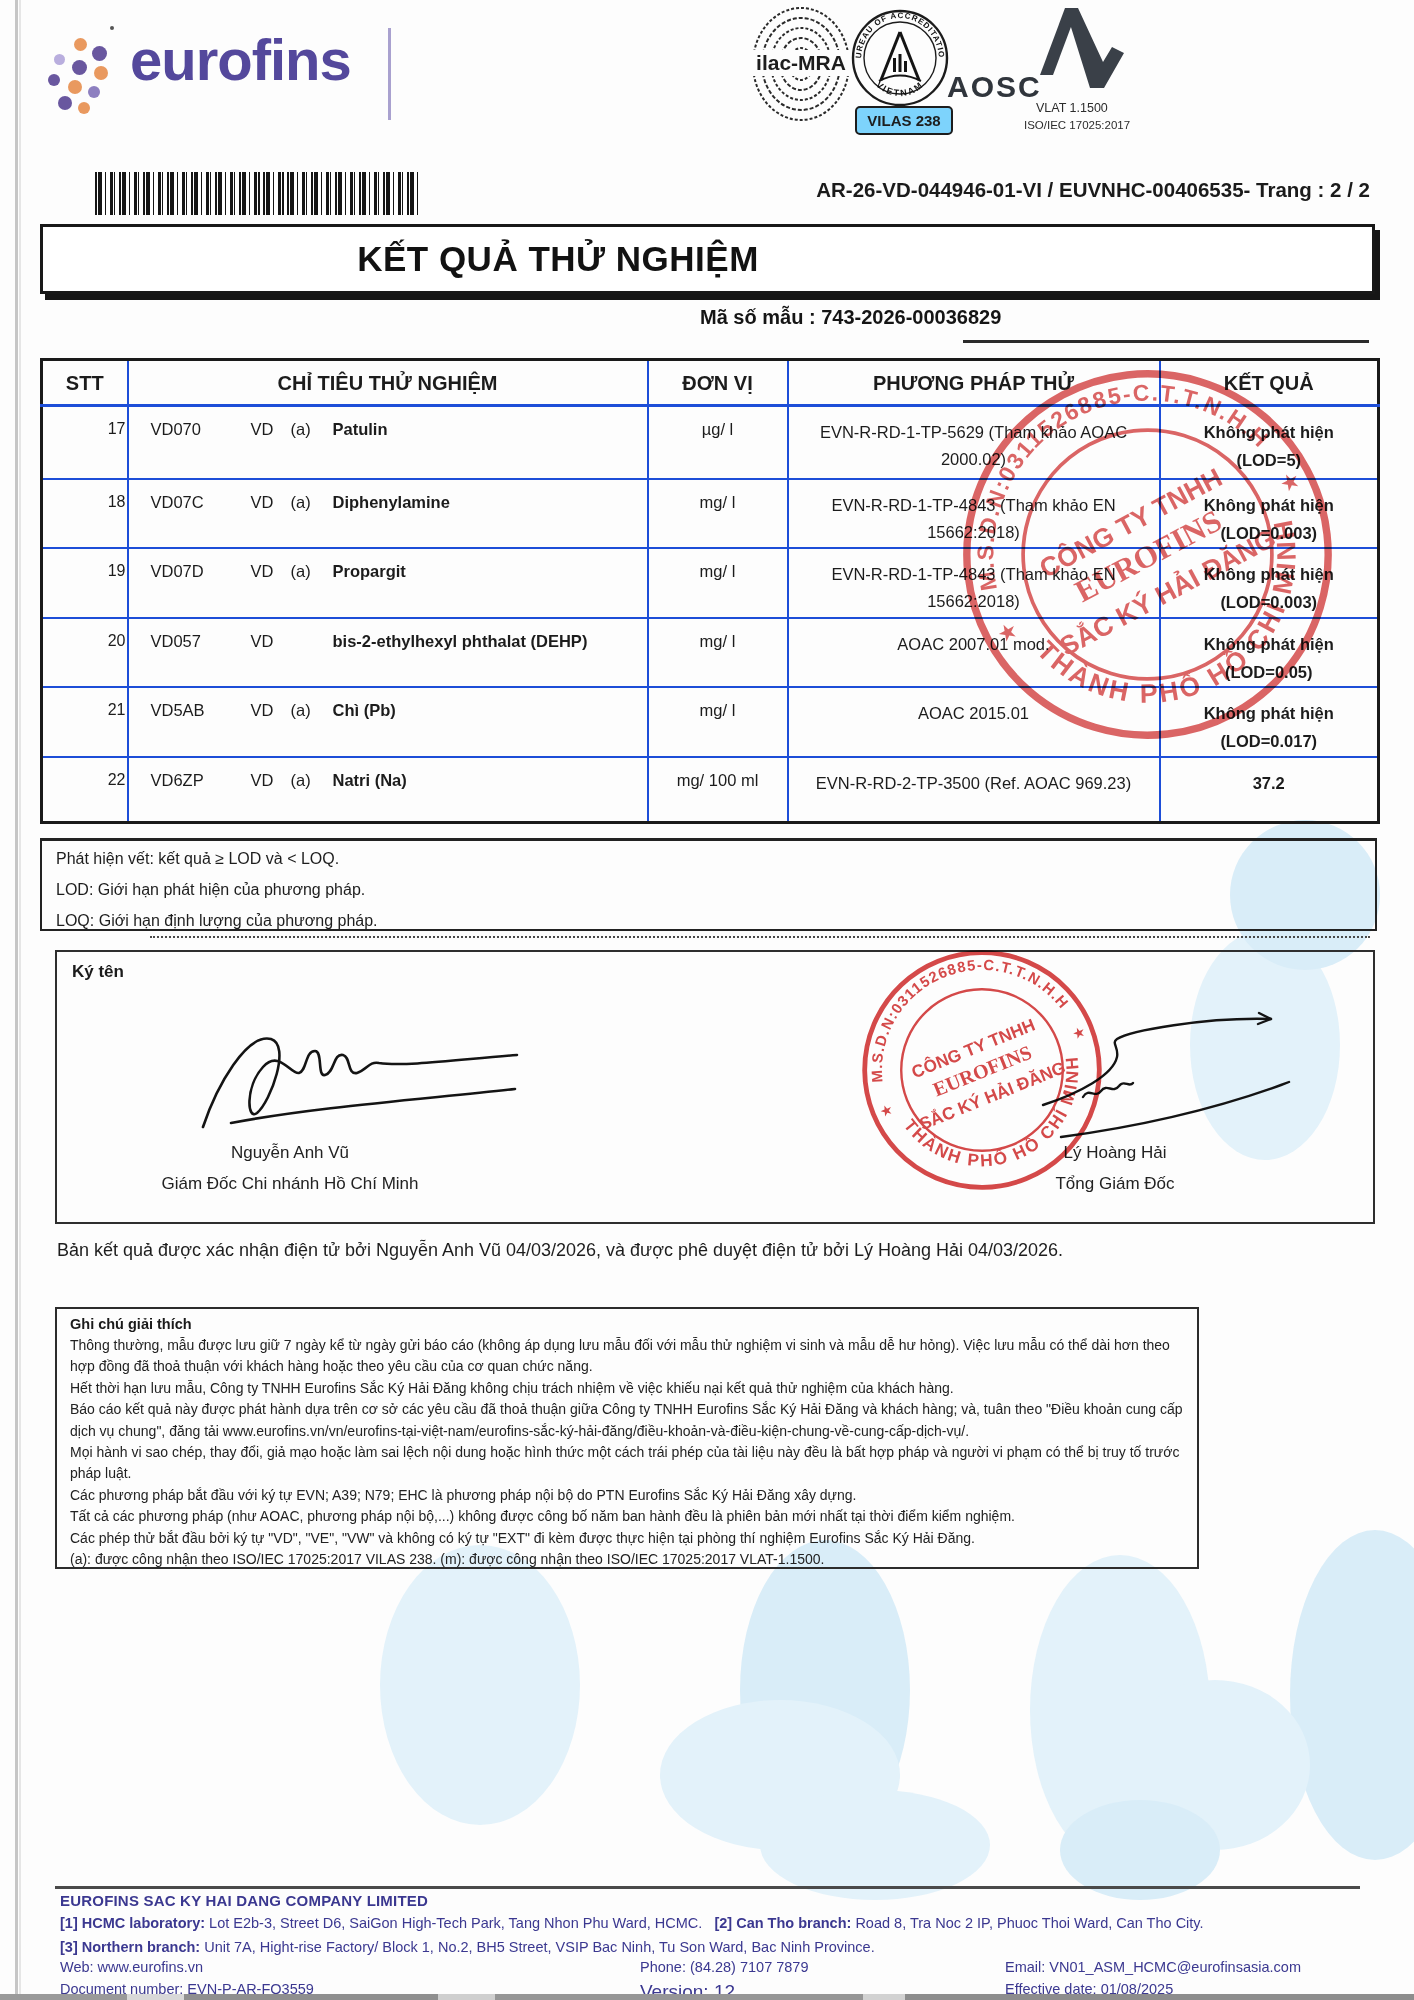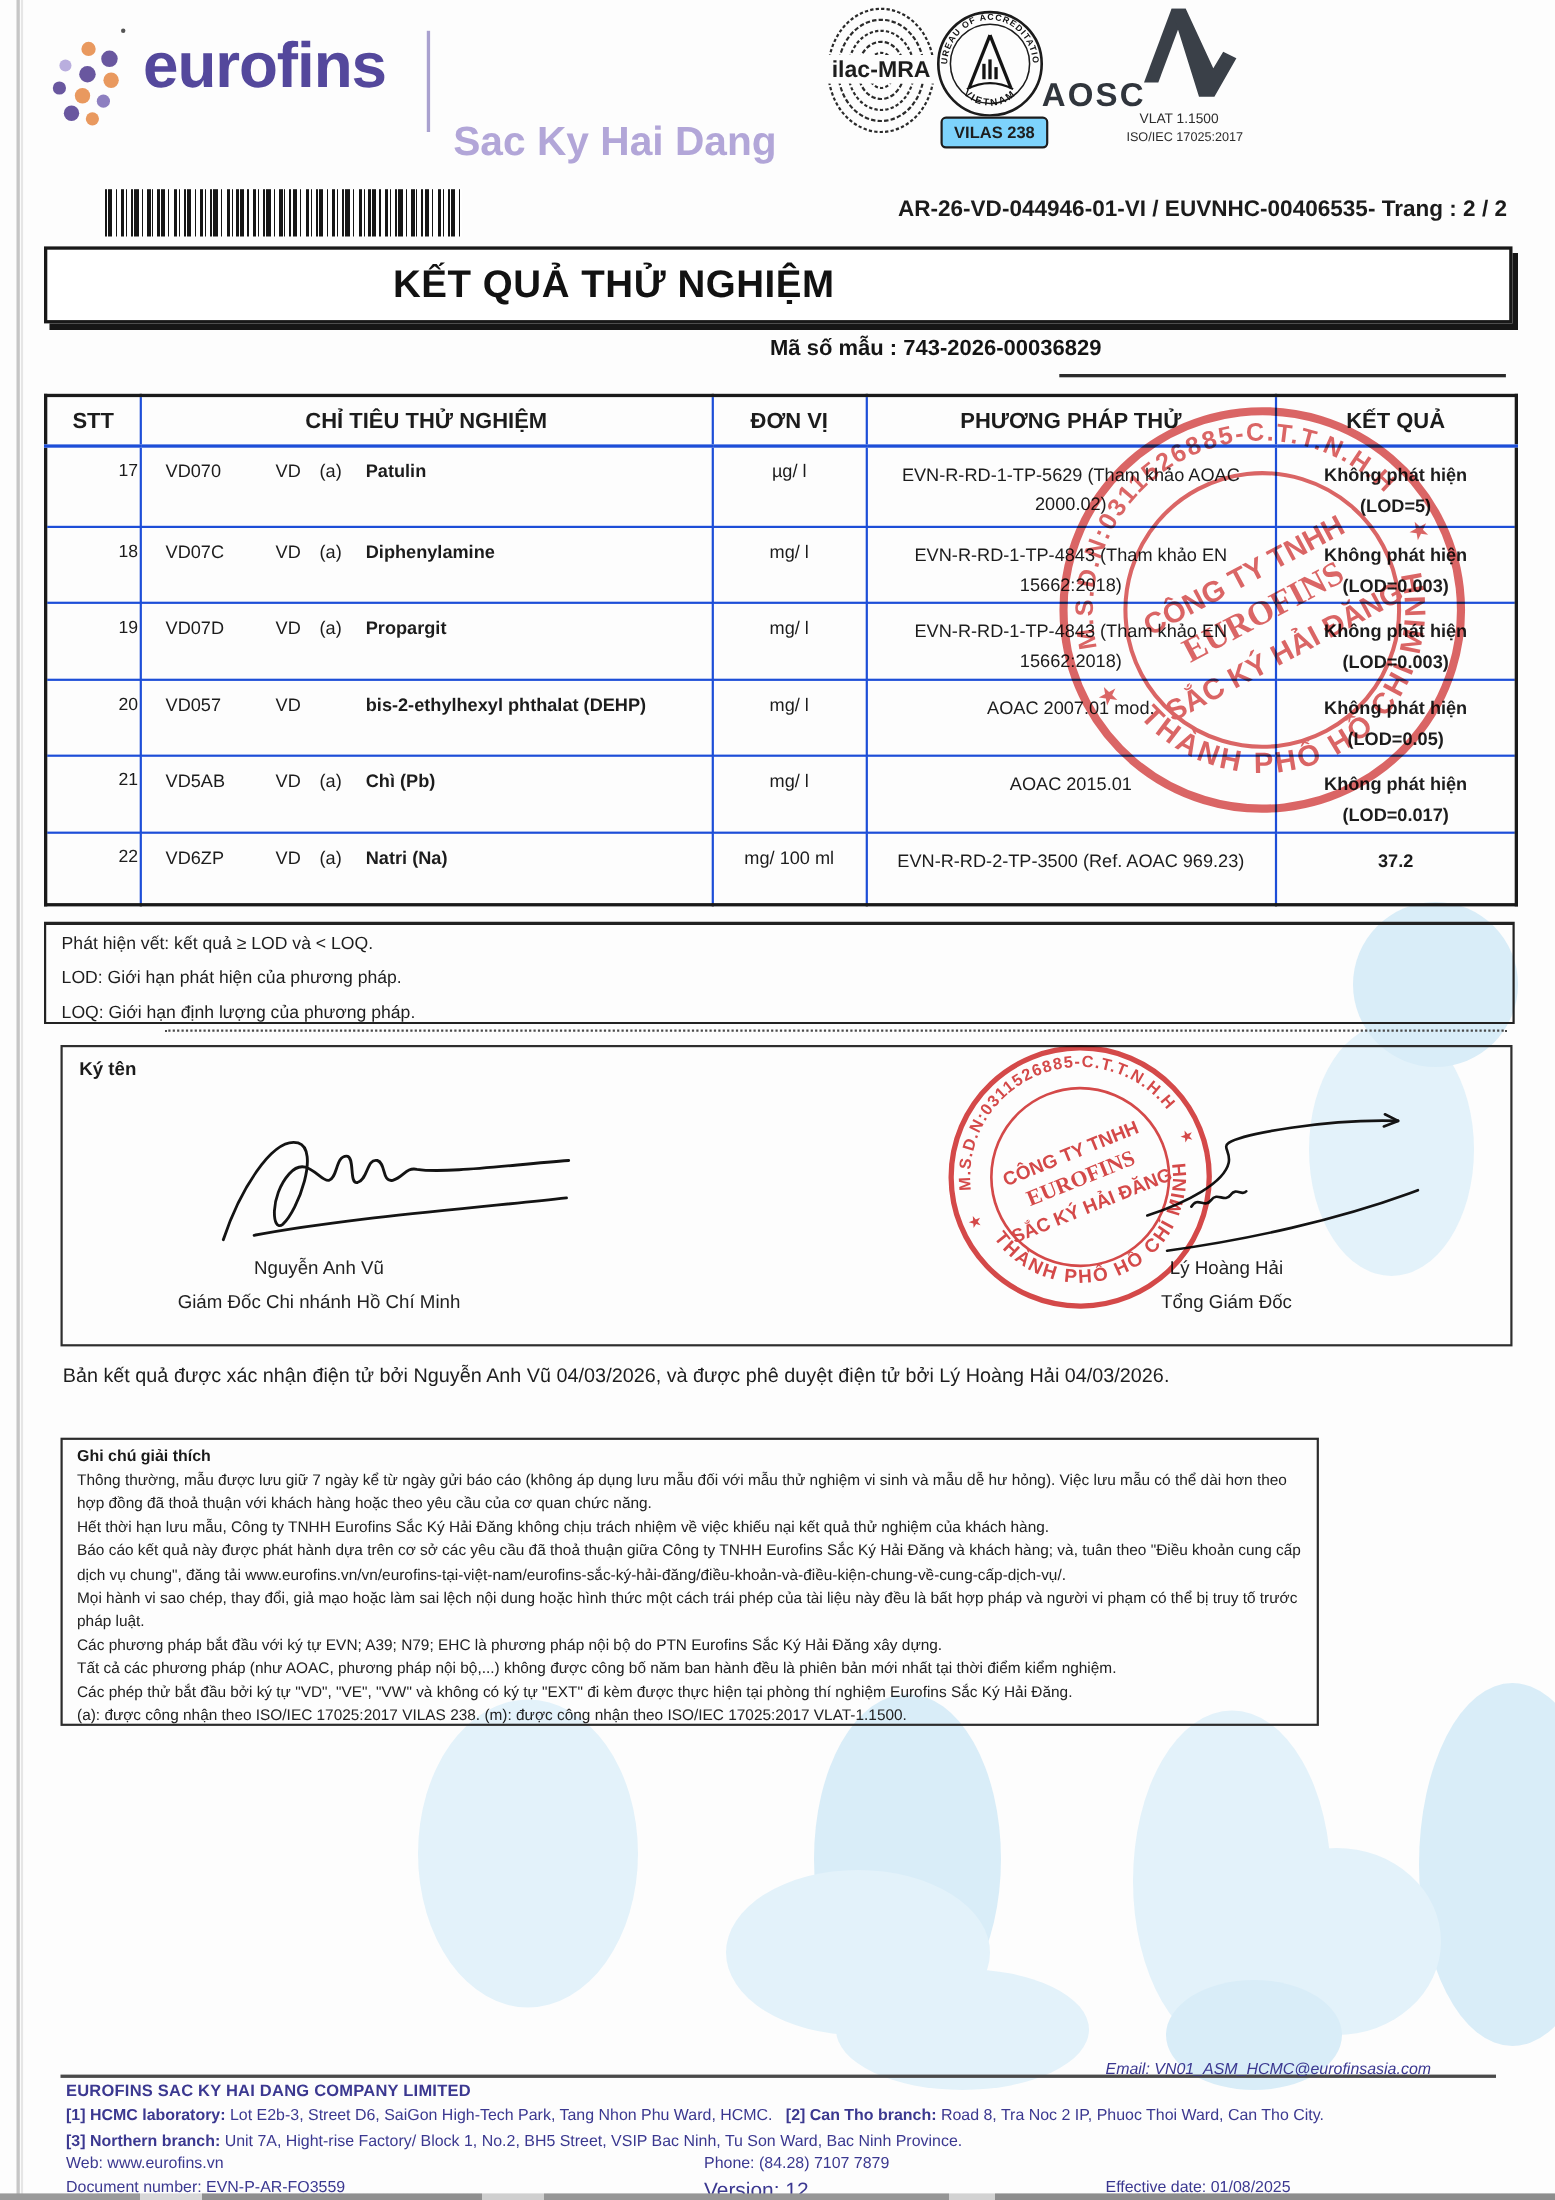--- a/index.html
+++ b/index.html
@@ -80,21 +80,21 @@
 
   
   .f-rule{left:55px;top:1886px;width:1305px;height:2.5px;background:#4a4a4a;z-index:2;}
   .f{color:#3b3890;z-index:2;}
   .f-company{left:60px;top:1892px;font-size:15px;font-weight:bold;letter-spacing:.2px;}
   .f-line{left:60px;top:1915px;font-size:14.5px;width:1330px;}
   .f-line3{left:60px;top:1939px;font-size:14.5px;width:1330px;}
   .f b{font-weight:bold;}
   .f-web{left:60px;top:1959px;font-size:14.5px;}
   .f-phone{left:640px;top:1959px;font-size:14.5px;}
-  .f-email{left:1005px;top:1873px;font-size:14.5px;font-style:italic;}
+  .f-email{left:1005px;top:1959px;font-size:14.5px;}
   .f-doc{left:60px;top:1981px;font-size:14.5px;}
   .f-ver{left:640px;top:1981px;font-size:19px;}
   .f-eff{left:1005px;top:1981px;font-size:14.5px;}
 </style>
 </head>
 <body>
 
 <div class="page">
 
   <div class="abs blob" style="left:380px;top:1545px;width:200px;height:280px;"></div>
@@ -120,21 +120,20 @@
     <span class="dot" style="left:48px;top:28px;width:14px;height:14px;background:#e9995f;"></span>
     <span class="dot" style="left:2px;top:36px;width:12px;height:12px;background:#69579f;"></span>
     <span class="dot" style="left:22px;top:42px;width:14px;height:14px;background:#e9995f;"></span>
     <span class="dot" style="left:42px;top:48px;width:12px;height:12px;background:#8d7fc0;"></span>
     <span class="dot" style="left:12px;top:58px;width:14px;height:14px;background:#69579f;"></span>
     <span class="dot" style="left:32px;top:64px;width:12px;height:12px;background:#e9995f;"></span>
     <span class="dot" style="left:64px;top:-12px;width:4px;height:4px;background:#555;"></span>
   </div>
   <div class="abs brand">eurofins</div>
   <div class="abs divider"></div>
-  <div class="abs subbrand">Sac Ky Hai Dang</div>
 
   <svg class="abs cert" style="left:750px;top:4px;" width="102" height="120" viewBox="0 0 102 120">
     <g fill="none" stroke="#2a2a2a">
       <ellipse cx="51" cy="60" rx="48" ry="56" stroke-width="2" stroke-dasharray="3 2"></ellipse>
       <ellipse cx="51" cy="60" rx="39" ry="46" stroke-width="2" stroke-dasharray="4 2"></ellipse>
       <ellipse cx="51" cy="60" rx="30" ry="36" stroke-width="2" stroke-dasharray="3 2"></ellipse>
       <ellipse cx="51" cy="60" rx="21" ry="26" stroke-width="2" stroke-dasharray="4 2"></ellipse>
       <ellipse cx="51" cy="60" rx="12" ry="16" stroke-width="2" stroke-dasharray="3 2"></ellipse>
     </g>
     <rect x="0" y="46" width="102" height="26" fill="#fdfdfd"></rect>

